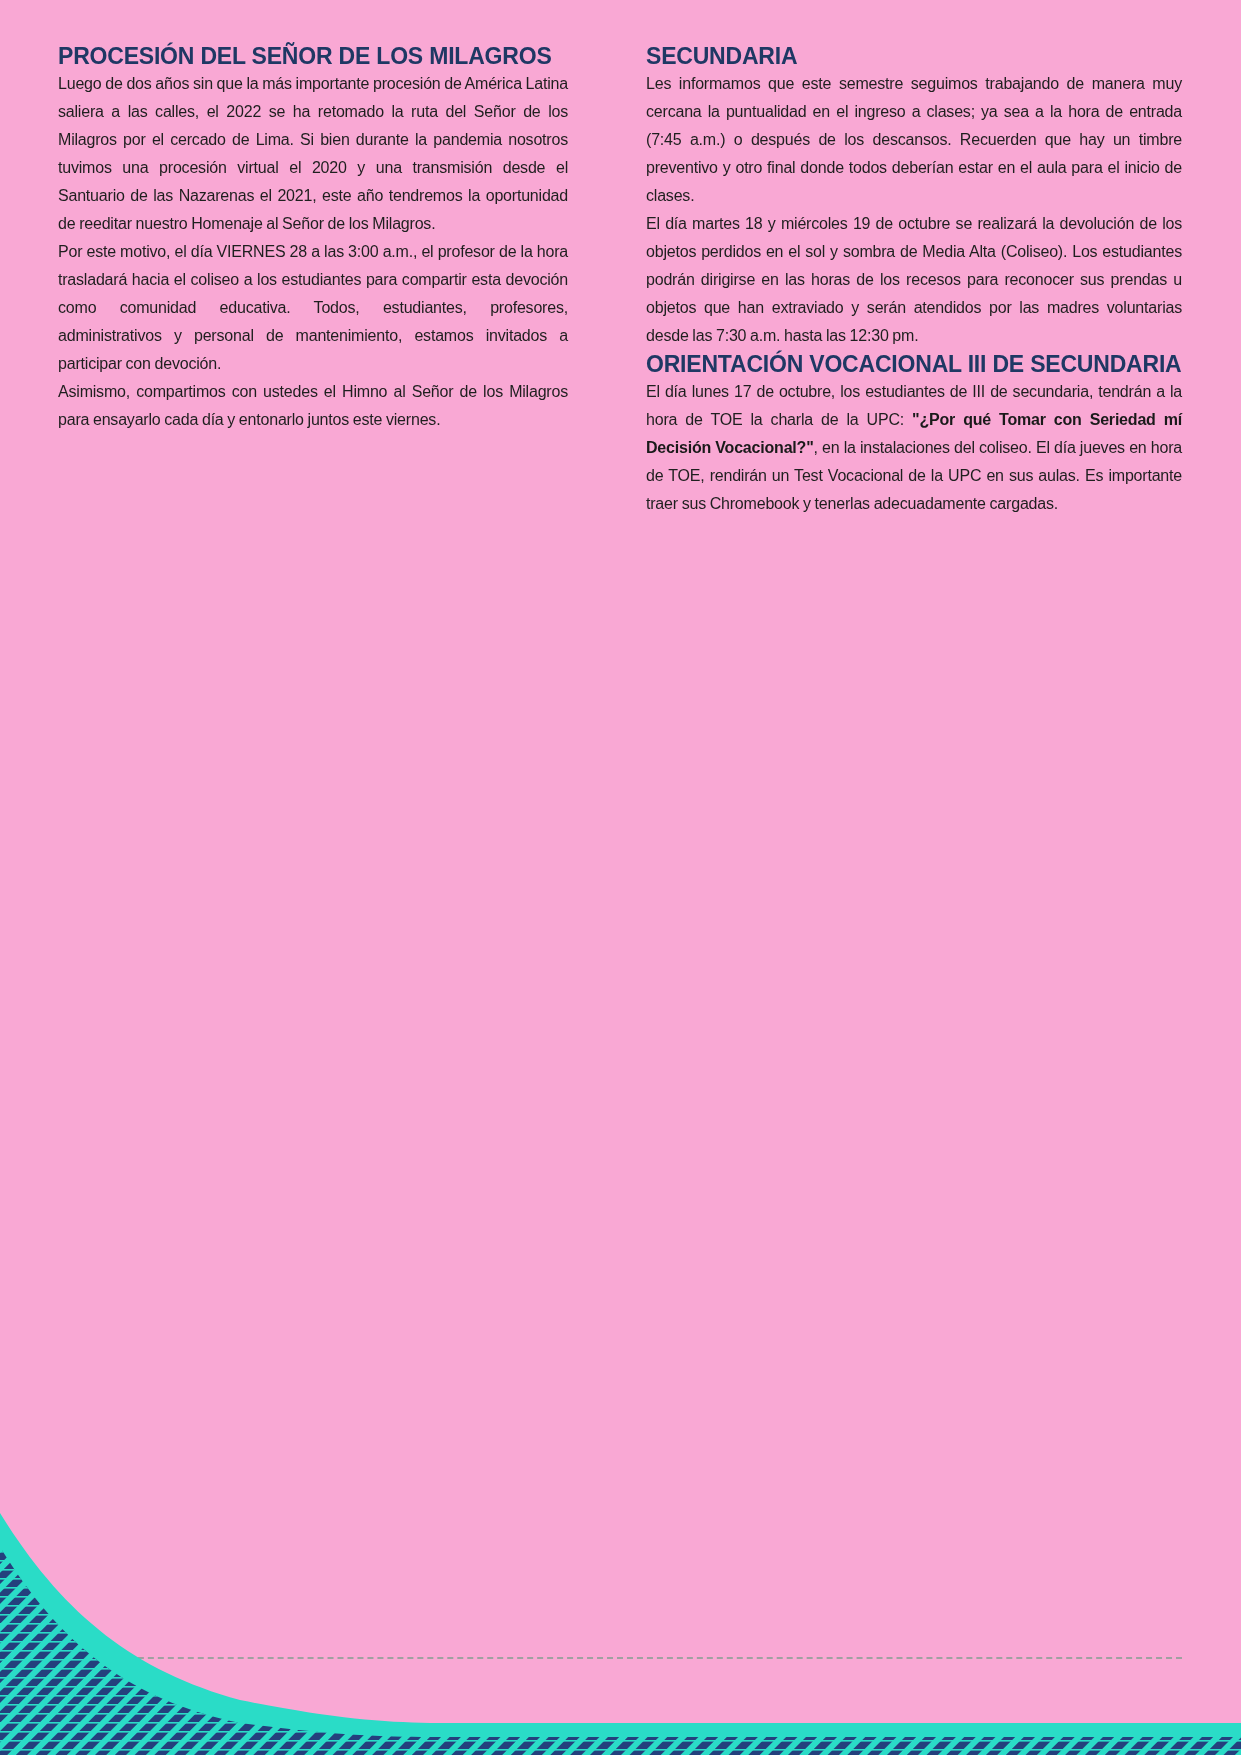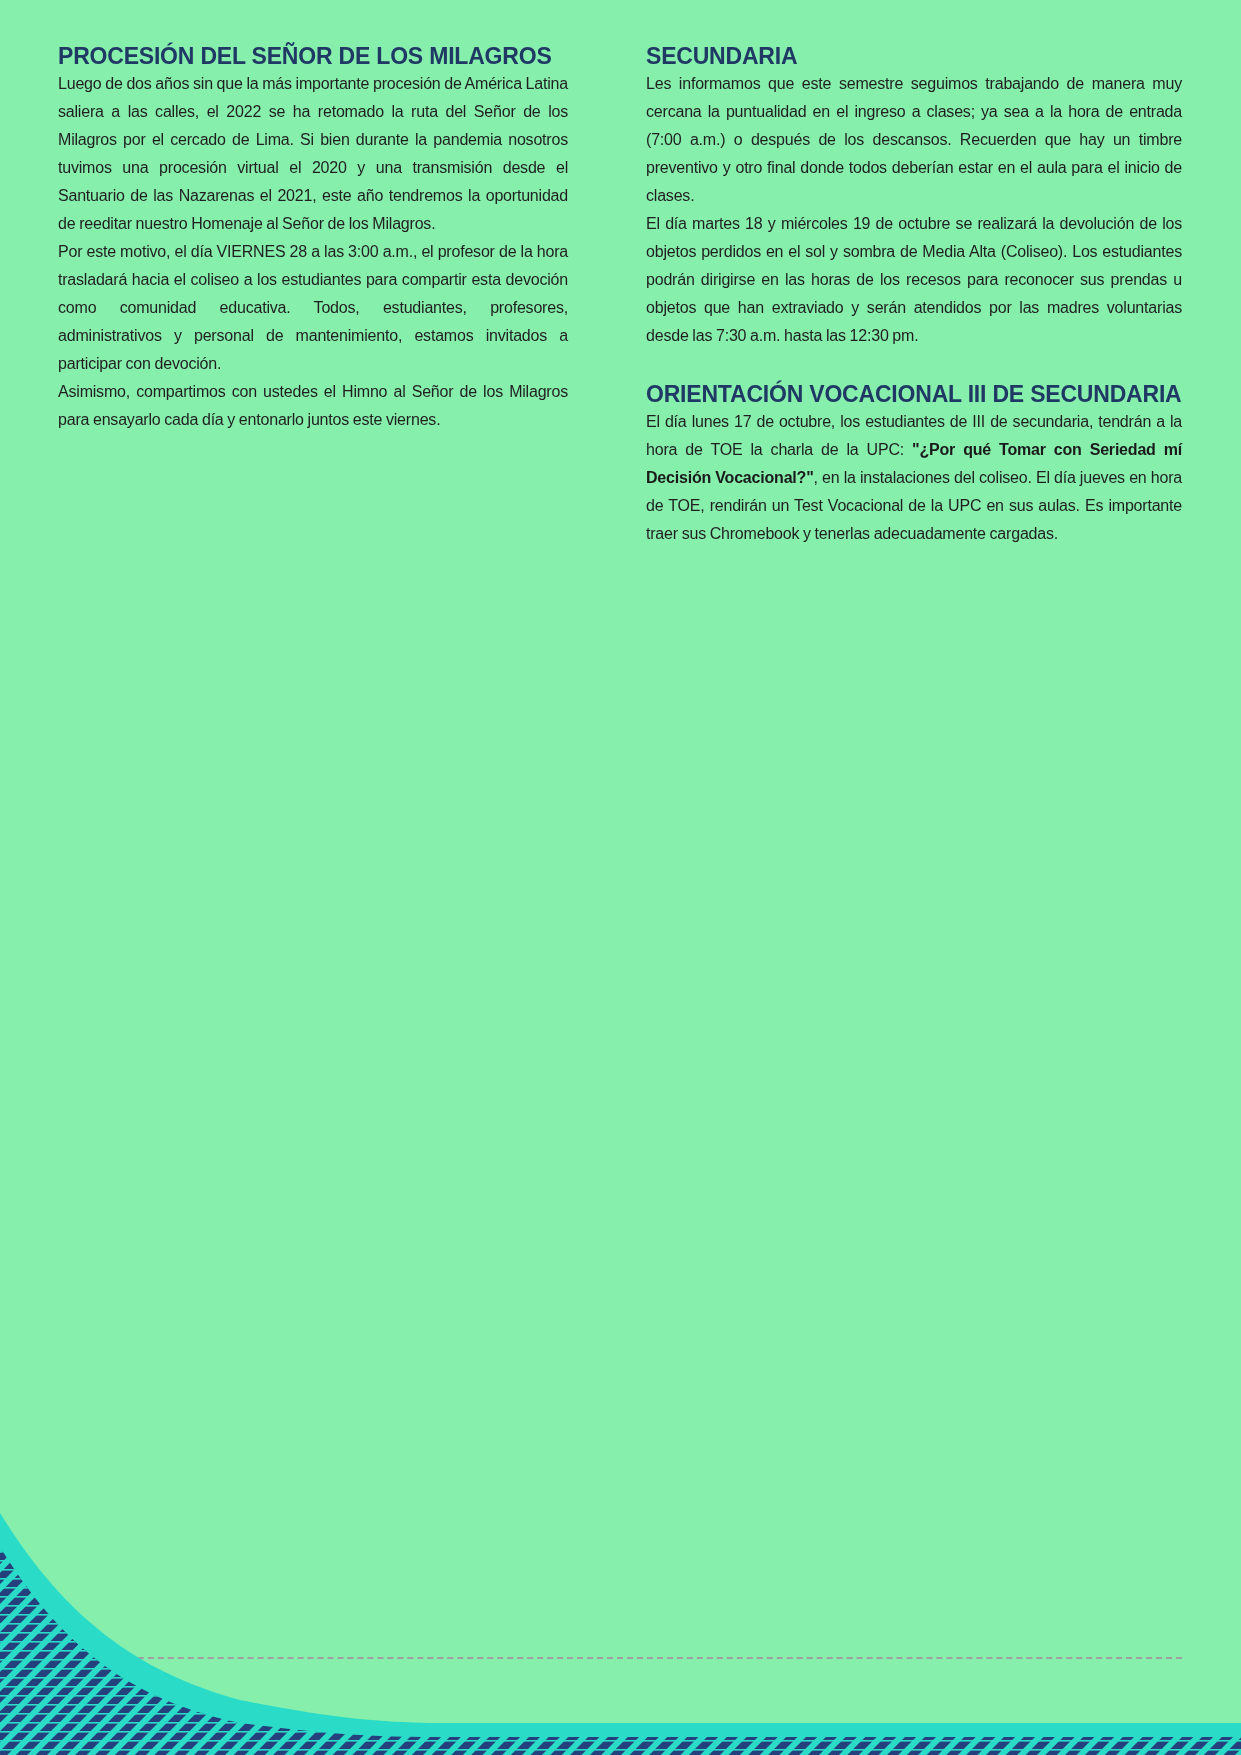--- a/index.html
+++ b/index.html
@@ -1,34 +1,34 @@
 <!DOCTYPE html>
 <html><head>
 <meta charset="utf-8">
 <style>
   html,body { margin:0; padding:0; }
   .page {
     position:relative;
     width:1241px; height:1755px;
-    background:#86efac;
+    background:#f9a8d4;
     overflow:hidden;
     font-family:"Liberation Sans", sans-serif;
   }
   .columns {
     position:absolute;
     left:58px; top:42px;
     width:1124px;
     display:flex;
     z-index:3;
   }
   .col { display:block; }
   .col-left  { width:510px; margin-right:78px; }
   .col-right { width:536px; }
   section { margin:0; }
-  section + section { margin-top:30px; }
+  section + section { }
   h2 {
     margin:0;
     font-size:23px;
     line-height:28px;
     font-weight:bold;
     color:#1f3864;
     letter-spacing:-0.2px;
   }
   p {
     margin:0;
@@ -68,21 +68,21 @@
         <p>Luego de dos años sin que la más importante procesión de América Latina saliera a las calles, el 2022 se ha retomado la ruta del Señor de los Milagros por el cercado de Lima. Si bien durante la pandemia nosotros tuvimos una procesión virtual el 2020 y una transmisión desde el Santuario de las Nazarenas el 2021, este año tendremos la oportunidad de reeditar nuestro Homenaje al Señor de los Milagros.</p>
         <p>Por este motivo, el día VIERNES 28 a las 3:00 a.m., el profesor de la hora trasladará hacia el coliseo a los estudiantes para compartir esta devoción como comunidad educativa. Todos, estudiantes, profesores, administrativos y personal de mantenimiento, estamos invitados a participar con devoción.</p>
         <p>Asimismo, compartimos con ustedes el Himno al Señor de los Milagros para ensayarlo cada día y entonarlo juntos este viernes.</p>
       </section>
 
     </div>
 
     <div class="col col-right">
       <section>
         <h2>SECUNDARIA</h2>
-        <p>Les informamos que este semestre seguimos trabajando de manera muy cercana la puntualidad en el ingreso a clases; ya sea a la hora de entrada (7:00 a.m.) o después de los descansos. Recuerden que hay un timbre preventivo y otro final donde todos deberían estar en el aula para el inicio de clases.</p>
+        <p>Les informamos que este semestre seguimos trabajando de manera muy cercana la puntualidad en el ingreso a clases; ya sea a la hora de entrada (7:45 a.m.) o después de los descansos. Recuerden que hay un timbre preventivo y otro final donde todos deberían estar en el aula para el inicio de clases.</p>
         <p>El día martes 18 y miércoles 19 de octubre se realizará la devolución de los objetos perdidos en el sol y sombra de Media Alta (Coliseo). Los estudiantes podrán dirigirse en las horas de los recesos para reconocer sus prendas u objetos que han extraviado y serán atendidos por las madres voluntarias desde las 7:30 a.m. hasta las 12:30 pm.</p>
       </section>
 
       <section>
         <h2>ORIENTACIÓN VOCACIONAL III DE SECUNDARIA</h2>
         <p><span>El día lunes 17 de octubre, los estudiantes de  III de secundaria, tendrán a la hora de TOE la charla de la UPC: </span><strong>"¿Por qué Tomar con Seriedad mí Decisión Vocacional?"</strong><span>, en la instalaciones del coliseo. El día jueves en hora de TOE, rendirán un Test Vocacional de la UPC en sus aulas. Es importante traer sus Chromebook y tenerlas adecuadamente cargadas.</span></p>
       </section>
     </div>
 
   </div>

